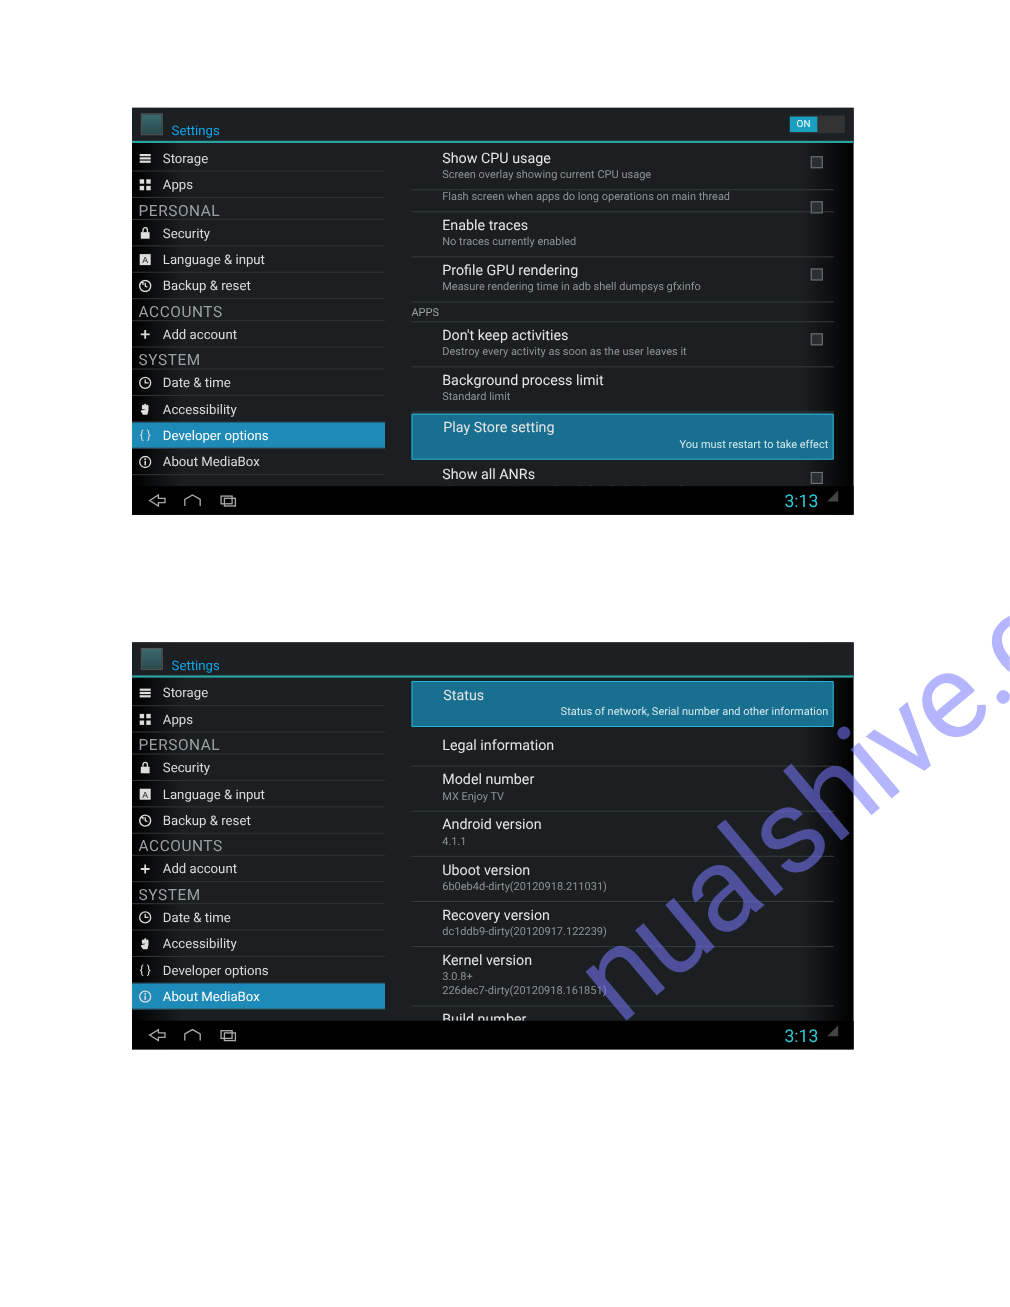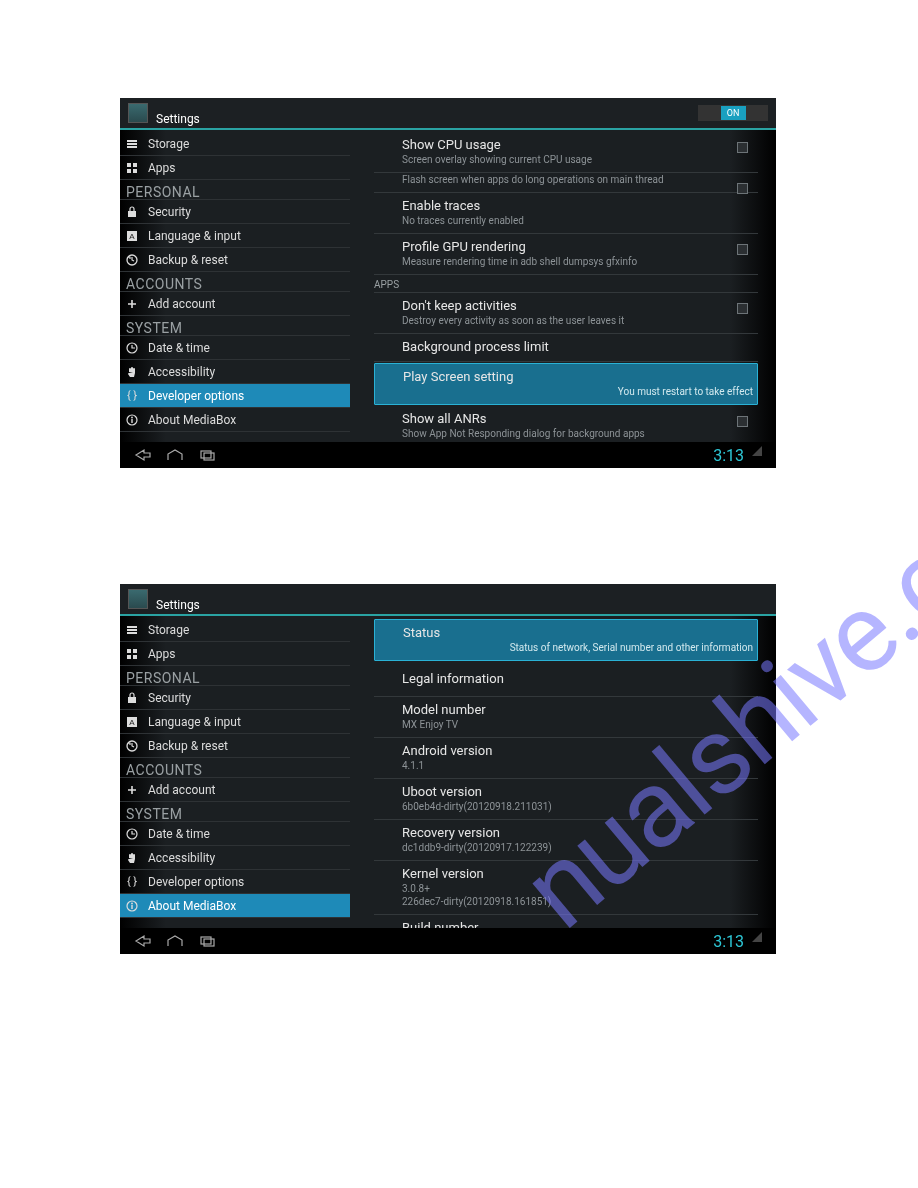--- a/index.html
+++ b/index.html
@@ -44,28 +44,28 @@
     background: #1c2023;
     border-bottom: 2px solid #2aa3a3;
   }
   .appicon {
     width: 20px; height: 20px;
     background: linear-gradient(#3a6a6f,#2a4a4e);
     border: 1px solid #555;
     display: inline-block;
     margin-right: 8px;
   }
-  .titletext { color: #ffffff; font-size: 12px; margin-top: 12px; }
+  .titletext { color: #0ea5e9; font-size: 12px; margin-top: 12px; }
   .toggle {
     margin-left: auto;
-    width: 70px; height: 16px;
+    width: 50px; height: 16px;
     background: #333;
     display: flex;
     align-items: center;
-    justify-content: center;
+    justify-content: flex-start;
   }
   .toggle .on {
     width: 25px; height: 14px;
     background: #19a0c0;
     color: #fff;
     font-size: 9px;
     text-align: center;
     line-height: 14px;
   }
 
@@ -304,23 +304,24 @@
           <div class="chk"></div>
         </div>
         <div class="section-header">APPS</div>
         <div class="row">
           <div class="t">Don't keep activities</div>
           <div class="s">Destroy every activity as soon as the user leaves it</div>
           <div class="chk"></div>
         </div>
         <div class="row">
           <div class="t">Background process limit</div>
+          <div class="s">Standard limit</div>
         </div>
         <div class="row selected">
-          <div class="t">Play Screen setting</div>
+          <div class="t">Play Store setting</div>
           <div class="s">You must restart to take effect</div>
         </div>
         <div class="row">
           <div class="t">Show all ANRs</div>
           <div class="s">Show App Not Responding dialog for background apps</div>
           <div class="chk"></div>
         </div>
       </div>
   </div>
 

